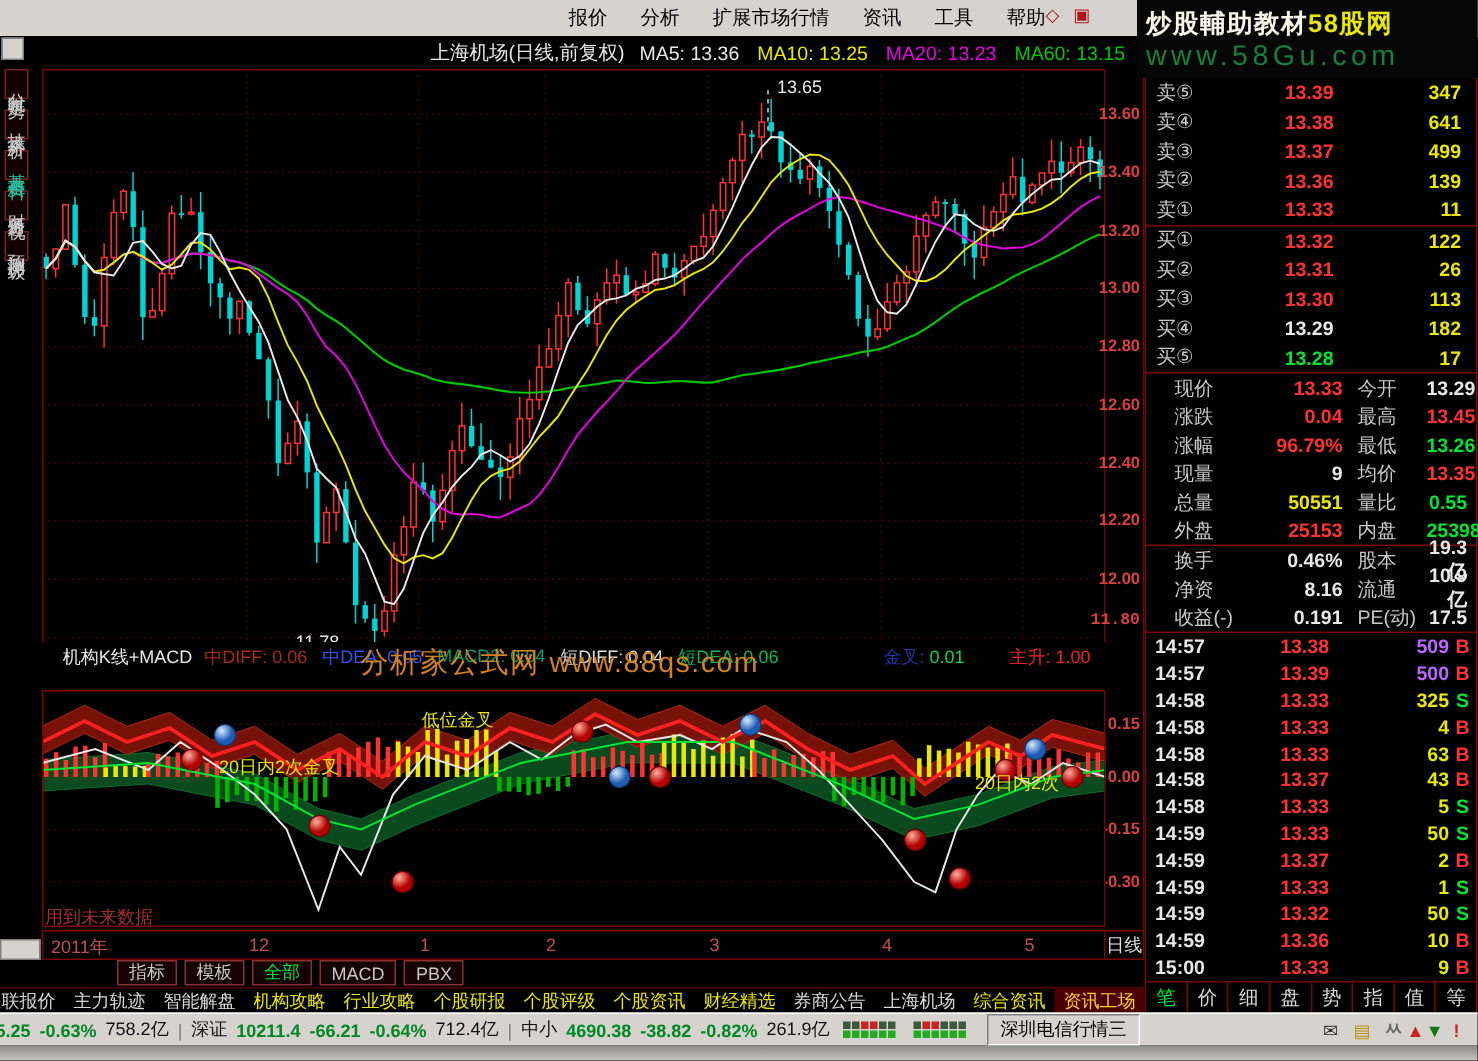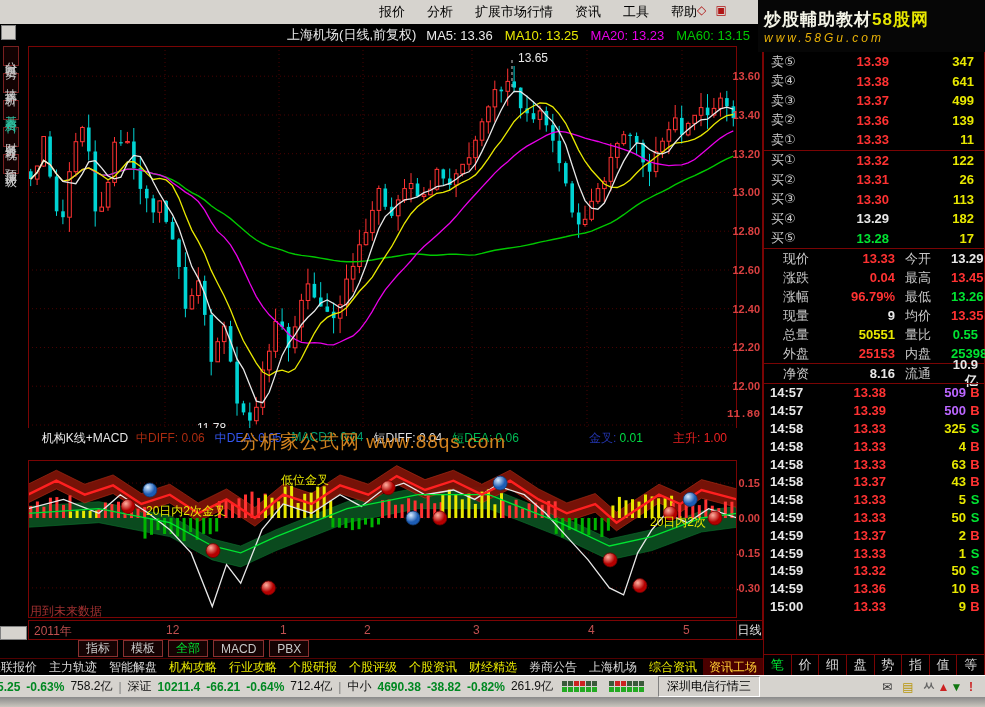--- a/index.html
+++ b/index.html
@@ -9,21 +9,21 @@
   #menubar{left:0;top:0;width:985px;height:24px;background:#d6d3ce;border-bottom:1px solid #9a968f;
     display:flex;align-items:center;font-size:13px;color:#000;}
   .menu-item{margin:0 11px;cursor:default;white-space:nowrap;}
   #terminal-name{color:#cc1111;margin-left:120px;white-space:nowrap;}
   #terminal-stock{color:#2222cc;margin-left:14px;white-space:nowrap;}
   
   #wm58{left:758px;top:0;width:227px;height:52px;background:#060606;z-index:60;
     display:flex;flex-direction:column;justify-content:center;padding-left:6px;box-sizing:border-box;}
   #wm58 .l1{font-size:17px;font-weight:bold;color:#f5f5e8;letter-spacing:1px;white-space:nowrap;}
   #wm58 .l1 b{color:#e8e800;}
-  #wm58 .l2{font-size:12px;font-style:italic;color:#eab308;letter-spacing:3px;white-space:nowrap;}
+  #wm58 .l2{font-size:19px;color:#15803d;letter-spacing:3px;white-space:nowrap;}
   
   #sidebar{left:0;top:24px;width:28px;height:616px;background:#000;}
   .grip{width:13px;height:13px;background:#d6d3ce;border:1px solid #808080;margin:1px 0 6px 1px;}
   .side-tab{writing-mode:vertical-rl;text-orientation:upright;font-size:12px;color:#c8c8c8;
     border:1px solid #7a2020;background:#120202;margin:0 2px 7px 3px;padding:5px 1px;letter-spacing:2px;
     line-height:1;cursor:pointer;}
   .side-tab.teal{color:#2fbf9f;}
   #side-grip2{left:0;top:626px;width:27px;height:14px;background:#d6d3ce;border:1px solid #808080;box-sizing:border-box;}
   
   #title-row{left:28px;top:24px;width:734px;height:22px;background:#000;display:flex;align-items:center;
@@ -675,24 +675,36 @@
       </div>
       <div class="i-row">
         <span class="i-l1">外盘</span>
         <span class="i-v1" style="color: rgb(255, 50, 50);">25153</span>
         <span class="i-l2">内盘</span>
         <span class="i-v2" style="color: rgb(0, 228, 50);">25398</span>
       </div>
     </div>
   <div id="fund-rows" class="sect">
       <div class="i-row">
+        <span class="i-l1">换手</span>
+        <span class="i-v1" style="color: rgb(232, 232, 232);">0.46%</span>
+        <span class="i-l2">股本</span>
+        <span class="i-v2" style="color: rgb(232, 232, 232);">19.3亿</span>
+      </div>
+      <div class="i-row">
         <span class="i-l1">净资</span>
         <span class="i-v1" style="color: rgb(232, 232, 232);">8.16</span>
         <span class="i-l2">流通</span>
         <span class="i-v2" style="color: rgb(232, 232, 232);">10.9亿</span>
+      </div>
+      <div class="i-row">
+        <span class="i-l1">收益(-)</span>
+        <span class="i-v1" style="color: rgb(232, 232, 232);">0.191</span>
+        <span class="i-l2">PE(动)</span>
+        <span class="i-v2" style="color: rgb(232, 232, 232);">17.5</span>
       </div>
     </div>
   <div id="ticks">
       <div class="t-row">
         <span class="t-time">14:57</span>
         <span class="t-price">13.38</span>
         <span class="t-vol" style="color: rgb(187, 102, 255);">509</span>
         <span class="t-side" style="color: rgb(255, 50, 50);">B</span>
       </div>
       <div class="t-row">

